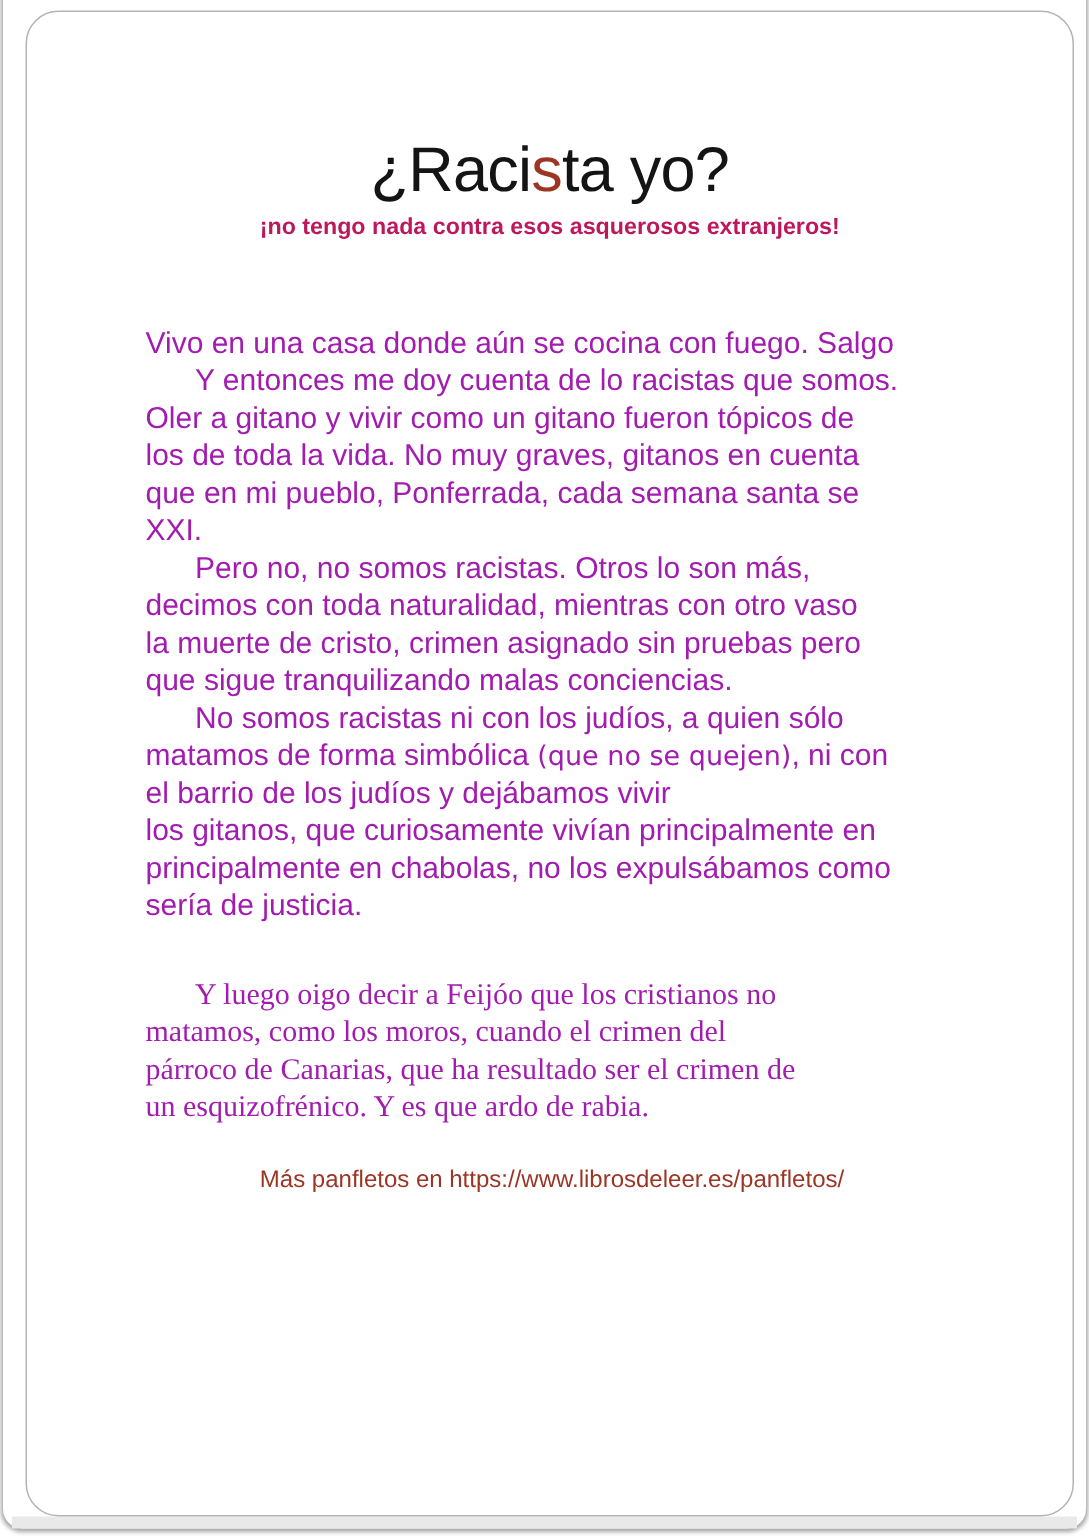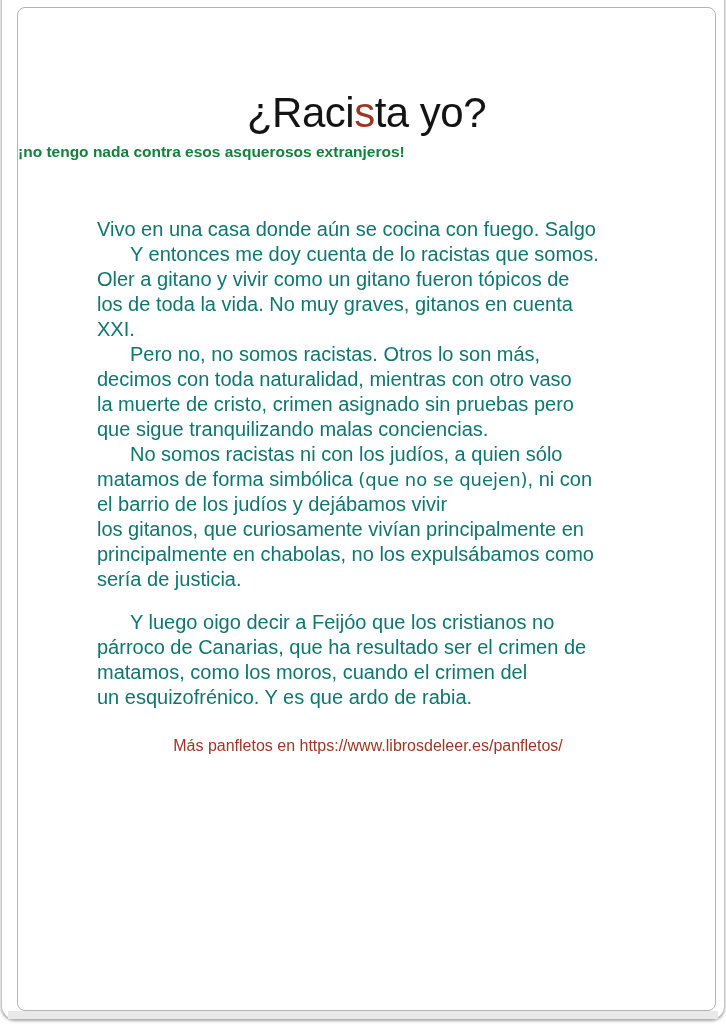--- a/index.html
+++ b/index.html
@@ -30,49 +30,50 @@
     background: #e9e9e9;
   }
   .page {
     position: absolute;
     left: 17px;
     top: 7px;
     width: 699px;
     height: 1004px;
     background: #ffffff;
     border: 1px solid #b3b3b3;
-    border-radius: 8px;
+    border-radius: 22px;
     box-sizing: border-box;
   }
   .title {
     margin: 83px 0 0 0;
     text-align: center;
     font-size: 42px;
     font-weight: 400;
     line-height: 44px;
     color: #141414;
     letter-spacing: -0.5px;
   }
   .title .accent { color: #9c3523; }
   .subtitle {
     margin-top: 7px;
+    text-align: center;
     font-size: 15.5px;
     font-weight: 700;
     line-height: 20px;
-    color: #15803d;
+    color: #be185d;
   }
   .body-text {
     margin: 55px 0 0 79px;
     width: 542px;
     font-size: 20px;
     line-height: 25px;
-    color: #0f766e;
+    color: #a21caf;
   }
   .para { margin: 0; }
-  .para.spaced { margin-top: 18px; }
+  .para.spaced { margin-top: 34px; font-family: Liberation Serif, serif; }
   .para.indent .line:first-child { padding-left: 33px; }
   .line { white-space: nowrap; }
   .line .alt {
     font-family: "DejaVu Sans", sans-serif;
     font-size: 18px;
   }
   .footer-link {
     display: block;
     margin: 26px 0 12px 79px;
     width: 542px;
@@ -95,38 +96,39 @@
   <div class="subtitle">¡no tengo nada contra esos asquerosos extranjeros!</div>
 
   <div class="body-text">
       <div class="para">
         <div class="line"><span>Vivo en una casa donde aún se cocina con fuego. Salgo</span></div>
       </div>
       <div class="para indent">
         <div class="line"><span>Y entonces me doy cuenta de lo racistas que somos.</span></div>
         <div class="line"><span>Oler a gitano y vivir como un gitano fueron tópicos de</span></div>
         <div class="line"><span>los de toda la vida. No muy graves, gitanos en cuenta</span></div>
+        <div class="line"><span>que en mi pueblo, Ponferrada, cada semana santa se</span></div>
         <div class="line"><span>XXI.</span></div>
       </div>
       <div class="para indent">
         <div class="line"><span>Pero no, no somos racistas. Otros lo son más,</span></div>
         <div class="line"><span>decimos con toda naturalidad, mientras con otro vaso</span></div>
         <div class="line"><span>la muerte de cristo, crimen asignado sin pruebas pero</span></div>
         <div class="line"><span>que sigue tranquilizando malas conciencias.</span></div>
       </div>
       <div class="para indent">
         <div class="line"><span>No somos racistas ni con los judíos, a quien sólo</span></div>
         <div class="line"><span>matamos de forma simbólica </span><span class="alt">(que no se quejen)</span><span>, ni con</span></div>
         <div class="line"><span>el barrio de los judíos y dejábamos vivir</span></div>
         <div class="line"><span>los gitanos, que curiosamente vivían principalmente en</span></div>
         <div class="line"><span>principalmente en chabolas, no los expulsábamos como</span></div>
         <div class="line"><span>sería de justicia.</span></div>
       </div>
       <div class="para indent spaced">
         <div class="line"><span>Y luego oigo decir a Feijóo que los cristianos no</span></div>
+        <div class="line"><span>matamos, como los moros, cuando el crimen del</span></div>
         <div class="line"><span>párroco de Canarias, que ha resultado ser el crimen de</span></div>
-        <div class="line"><span>matamos, como los moros, cuando el crimen del</span></div>
         <div class="line"><span>un esquizofrénico. Y es que ardo de rabia.</span></div>
       </div>
     </div>
 
   <a class="footer-link">Más panfletos en https://www.librosdeleer.es/panfletos/</a>
 </div>
 
 </body></html>

